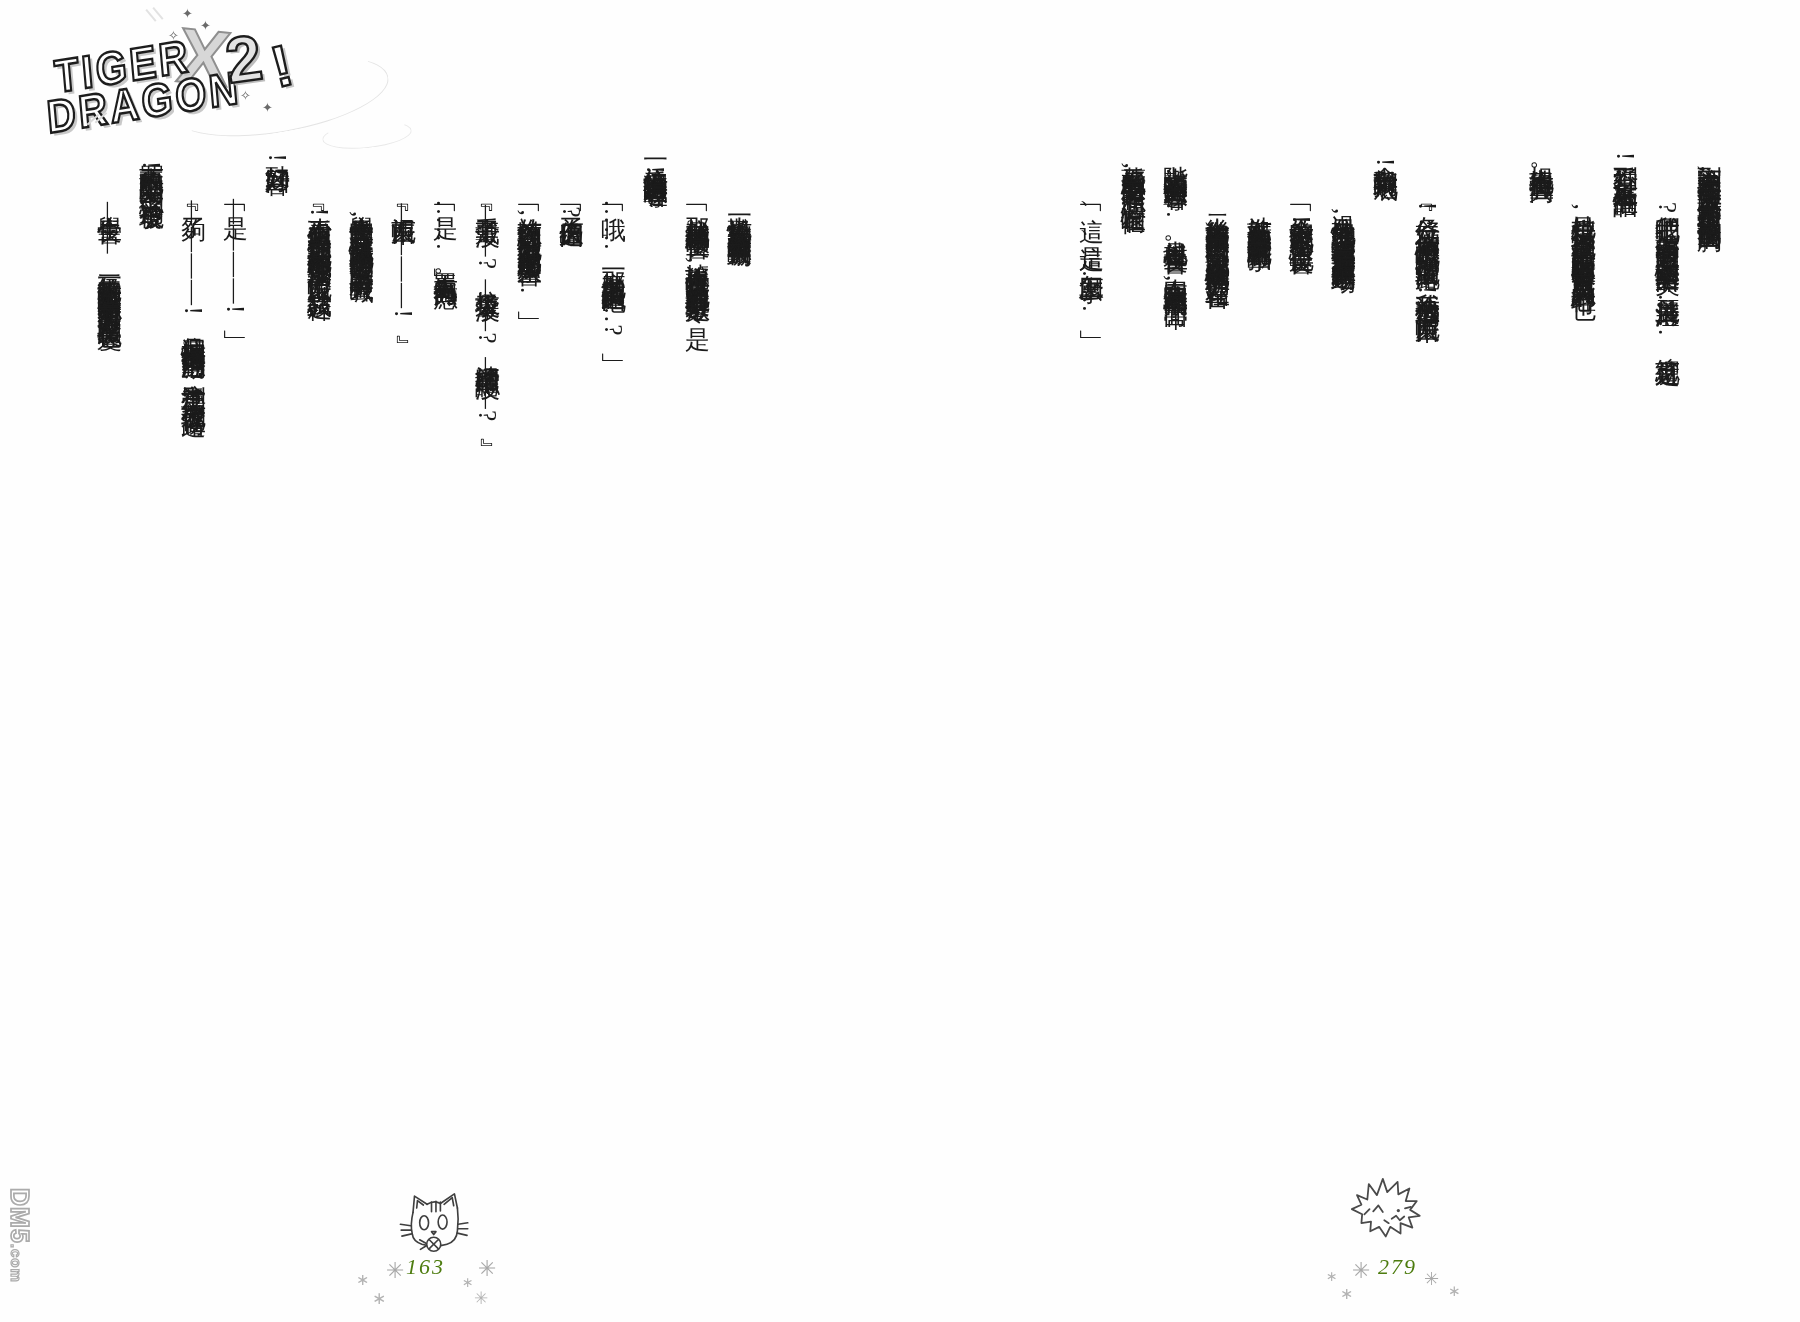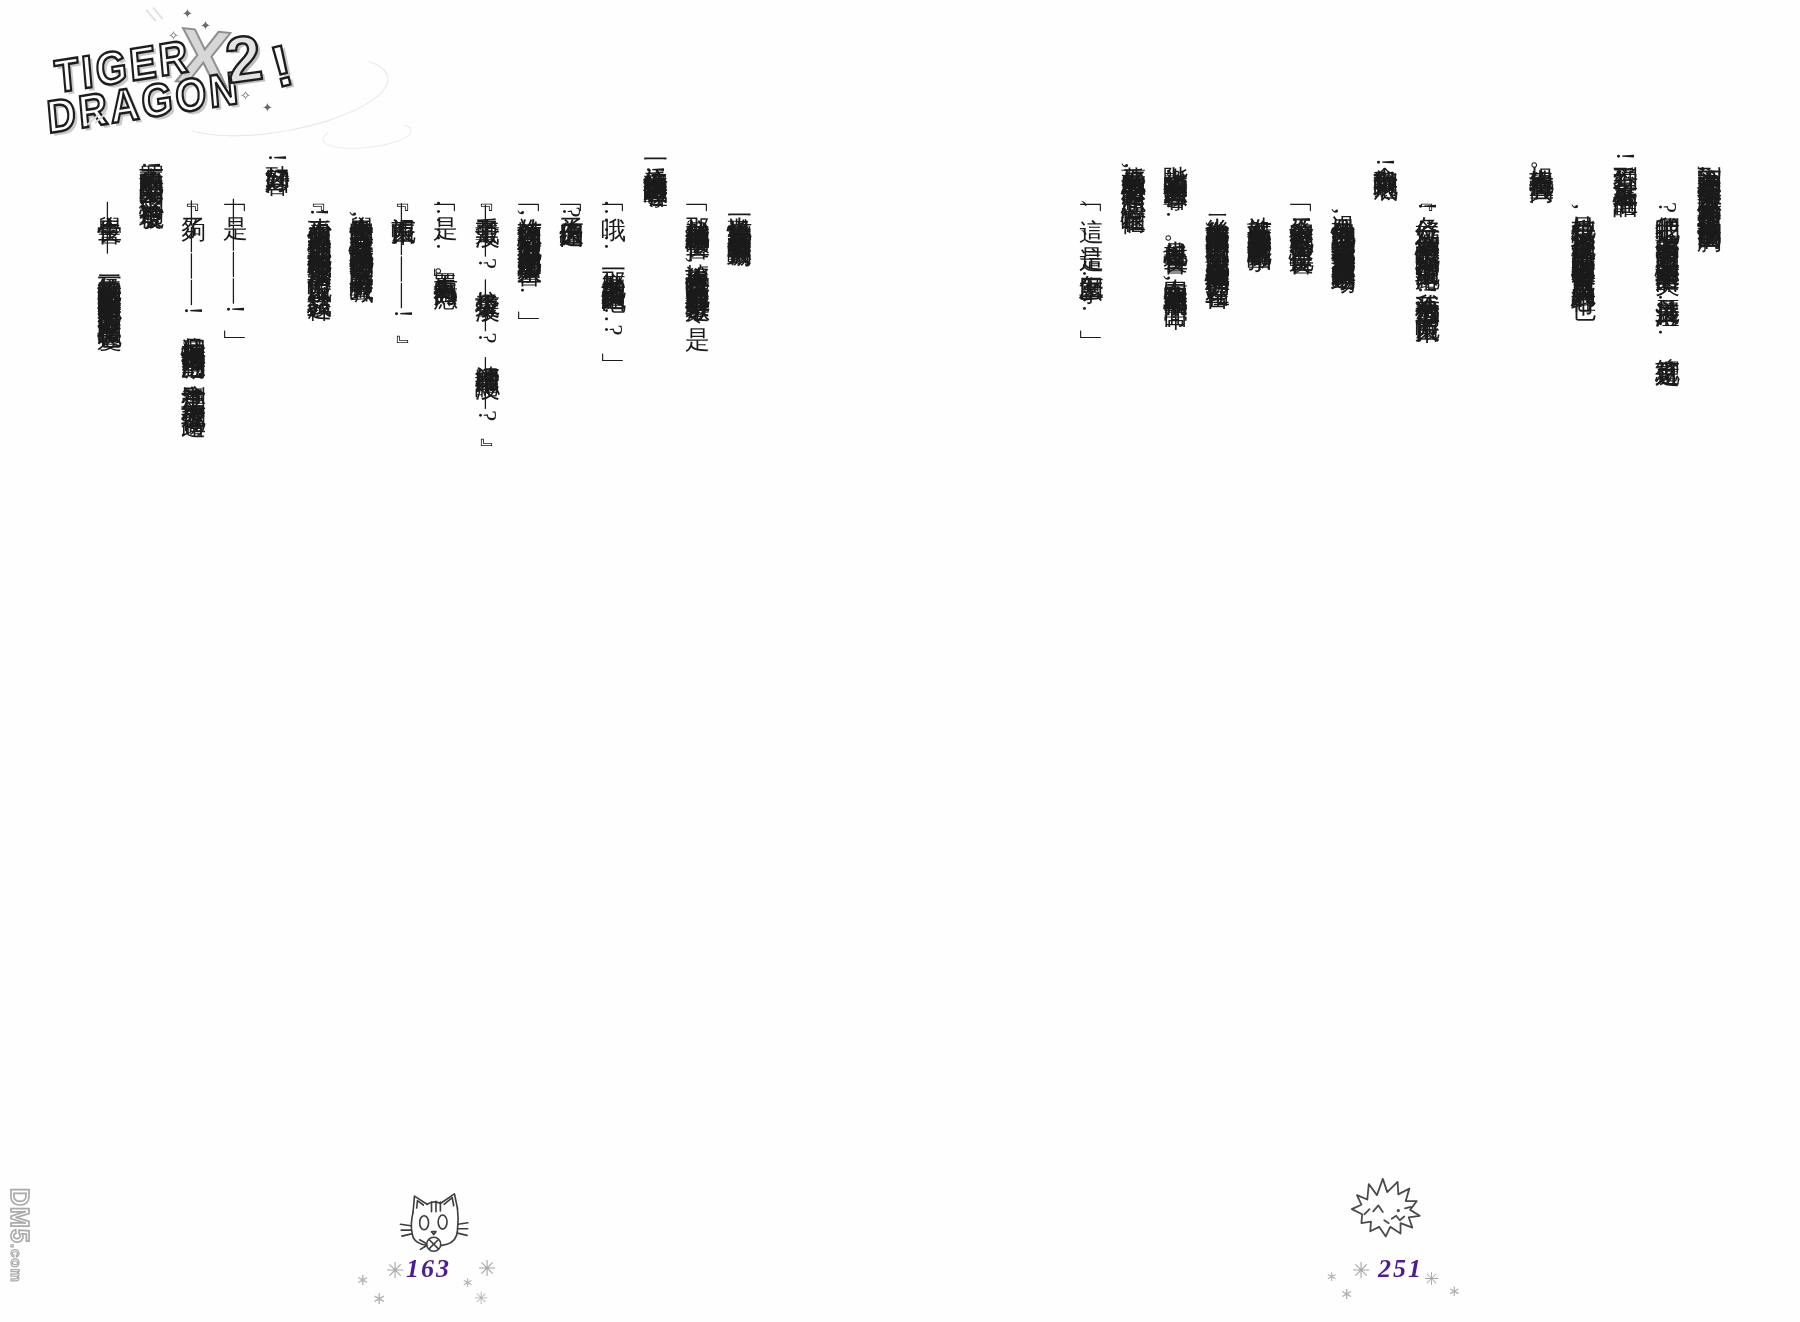--- a/index.html
+++ b/index.html
@@ -87,22 +87,22 @@
   
   .mascot { position:absolute; }
   .mascot svg { display:block; }
   .mascot-cat    { left:396px;  top:1188px; width:74px;  height:72px; }
   .mascot-dragon { left:1340px; top:1170px; width:96px;  height:88px; }
 
   
   .pagenum {
     position:absolute;
     font-family:"Liberation Serif","DejaVu Serif",serif;
-    font-style:italic; font-weight:700;
-    font-size:26px; color:#4c1d95; letter-spacing:2px;
+    font-style:italic; font-weight:400;
+    font-size:22px; color:#4d7c0f; letter-spacing:2px;
   }
   .pn-left  { left:406px;  top:1254px; }
   .pn-right { left:1378px; top:1254px; }
   .pstar { position:absolute; font-family:"DejaVu Sans",sans-serif; color:#b3b3b3; }
 
   
   .watermark {
     position:absolute; left:34px; top:1188px;
     transform:rotate(90deg); transform-origin:top left;
     white-space:nowrap;
@@ -165,21 +165,21 @@
         <path d="M88,52 L96,50"></path>
         <path d="M60,68 L66,72"></path>
       </svg>
     </div>
 
     <span class="pstar" style="left:1326px;top:1268px;font-size:14px;">∗</span>
     <span class="pstar" style="left:1352px;top:1258px;font-size:22px;color:#a8a8a8;">✳</span>
     <span class="pstar" style="left:1340px;top:1284px;font-size:16px;">∗</span>
     <span class="pstar" style="left:1424px;top:1268px;font-size:18px;color:#a8a8a8;">✳</span>
     <span class="pstar" style="left:1448px;top:1282px;font-size:15px;">∗</span>
-    <div class="pagenum pn-right">251</div>
+    <div class="pagenum pn-right">279</div>
   </div>
 
   <div>
     <div class="vtext lp">
         <div class="col indent">也難怪第一次看到這副光景的亞美會被嚇到。</div>
         <div class="col indent">「那位就是我們學校的學生會長。據說學生會長選舉時,她的競爭對手得票數是零。是</div>
         <div class="col">一位倍受推崇的獨裁領導者喔!」</div>
         <div class="col indent">「哦……那麼他一定是為了這個原因吧……?」</div>
         <div class="col indent">「為了這個原因?」</div>
         <div class="col indent">「祐作以前曾經提到,他因為某位很了不起的學姊加入學生會……」</div>

